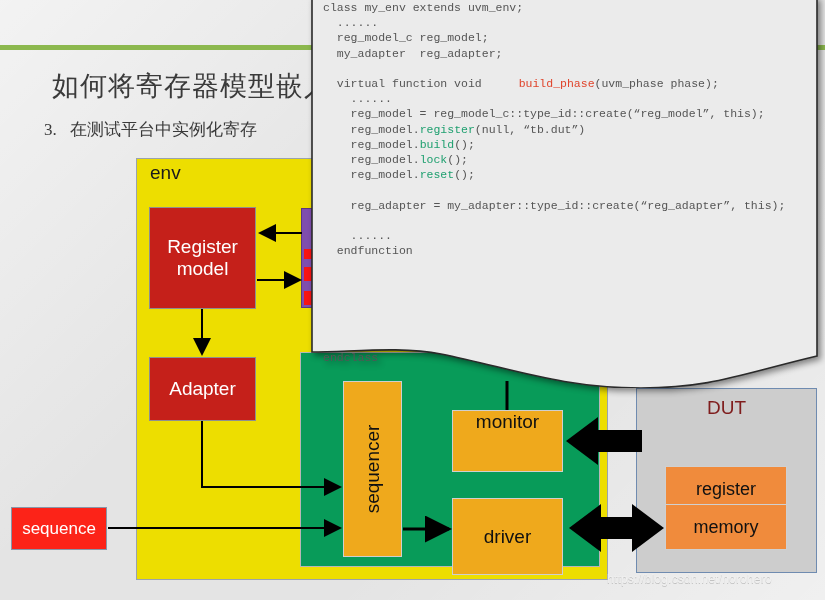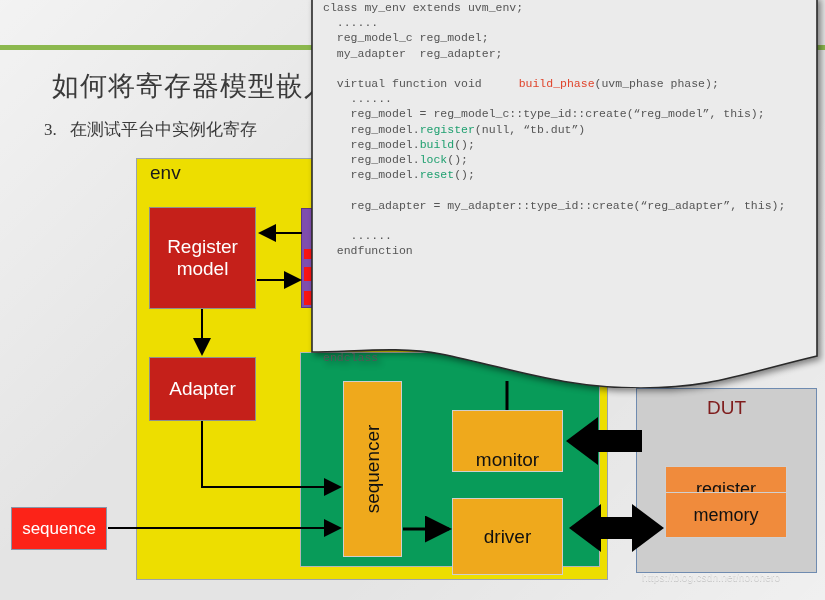--- a/index.html
+++ b/index.html
@@ -83,21 +83,21 @@
     background:#efa91c;border:1px solid #cfcfcf;box-sizing:border-box;
   }
   .seq-box span{
     position:absolute;left:50%;top:50%;
     transform:translate(-50%,-50%) rotate(-90deg);
     white-space:nowrap;font-size:19px;color:#111;
   }
   .mon-box{
     position:absolute;left:452px;top:410px;width:111px;height:62px;
     background:#efa91c;border:1px solid #cfcfcf;box-sizing:border-box;
-    display:flex;align-items:flex-end;justify-content:center;
+    display:flex;align-items:flex-start;justify-content:center;
     font-size:19px;color:#111;
   }
   .drv-box{
     position:absolute;left:452px;top:498px;width:111px;height:77px;
     background:#efa91c;border:1px solid #cfcfcf;box-sizing:border-box;
     display:flex;align-items:center;justify-content:center;
     font-size:19px;color:#111;
   }
   
   .dut-box{
@@ -108,39 +108,39 @@
     position:absolute;left:0;top:8px;width:100%;text-align:center;
     font-size:19px;color:#7f1d1d;
   }
   .reg-cell,.mem-cell{
     position:absolute;left:665px;width:122px;height:46px;
     background:#f08b3c;border:1px solid #d0d0d0;box-sizing:border-box;
     display:flex;align-items:center;justify-content:center;
     font-size:18px;color:#111;
   }
   .reg-cell{top:466px;}
-  .mem-cell{top:492px;}
+  .mem-cell{top:504px;}
   
   .code-panel{
     position:absolute;left:311px;top:-4px;width:508px;height:392px;
     filter:drop-shadow(3px 3px 3px rgba(0,0,0,0.45));
   }
   .code-panel svg{display:block;}
   .code-text{
     position:absolute;left:12px;top:4px;width:496px;
     font-family:"Liberation Mono", monospace;
     font-size:11.5px;line-height:15.2px;color:#555555;
     white-space:pre;
   }
   .code-text .kw-red{color:#e0442b;padding-left:30px;}
   .code-text .kw-grn{color:#20a070;}
   
   .watermark{
-    position:absolute;left:642px;top:572px;
-    font-size:10px;color:#f0f0f0;letter-spacing:0.2px;
+    position:absolute;left:607px;top:572px;
+    font-size:12px;color:#f0f0f0;letter-spacing:0.2px;
     text-shadow:0 1px 0 rgba(160,160,160,0.55);
     white-space:nowrap;
   }
 </style>
 </head>
 <body>
 
 <div id="slide">
 
   <div class="hline"></div>

